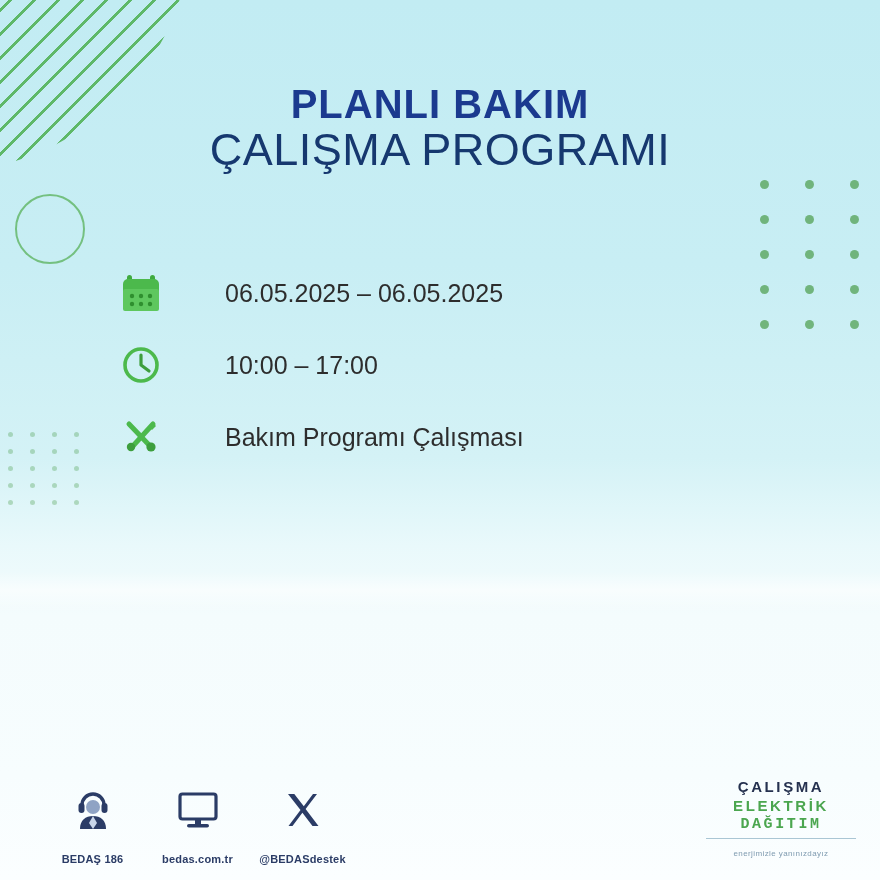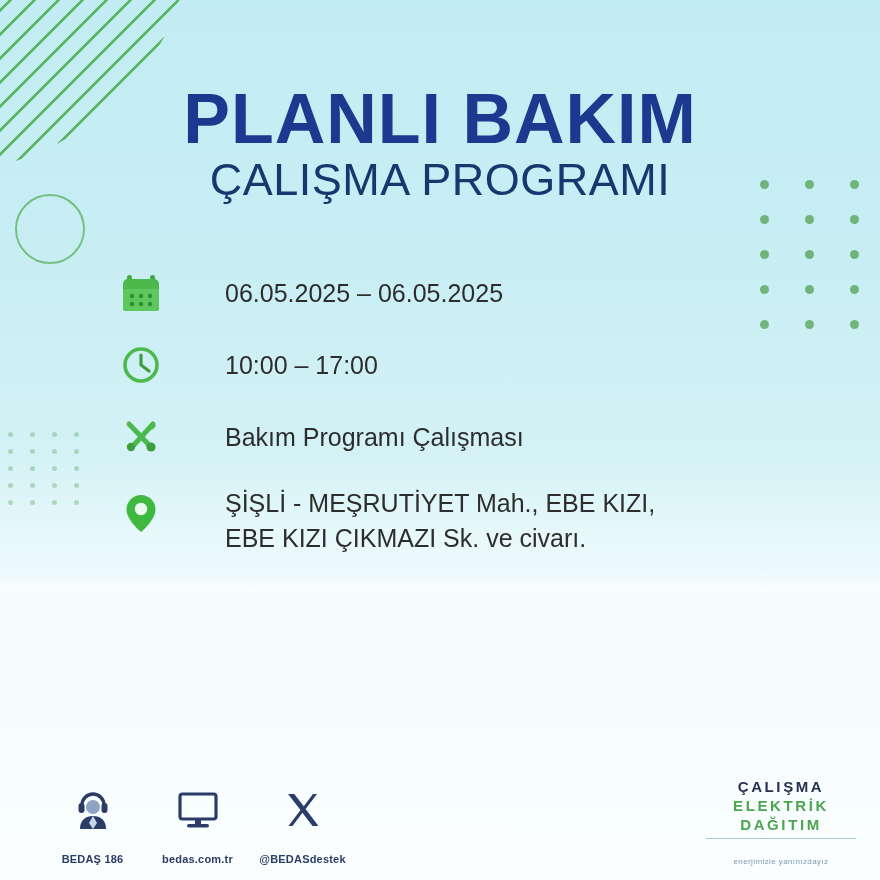--- a/index.html
+++ b/index.html
@@ -97,21 +97,21 @@
 
   
   #header {
     position: absolute;
     left: 0;
     top: 84px;
     width: 880px;
     text-align: center;
   }
   #title-main {
-    font-size: 70px;
+    font-size: 40px;
     font-weight: bold;
     letter-spacing: 1px;
     color: #1b3a8f;
     line-height: 1.0;
     white-space: nowrap;
   }
   #title-sub {
     margin-top: 2px;
     font-size: 45px;
     font-weight: normal;
@@ -187,28 +187,28 @@
   }
   .brand-line {
     font-size: 15px;
     font-weight: bold;
     letter-spacing: 2.6px;
     line-height: 1.26;
     white-space: nowrap;
   }
   #brand-line1 { color: #25314f; }
   #brand-line2 { color: #4ba64f; }
-  #brand-line3 { color: #4ba64f; }
+  #brand-line3 { color: #4ba64f; font-family: Liberation Mono, monospace; }
   #brand-tagline {
     margin-top: 3px;
     font-size: 8px;
     color: #7f9bb0;
     letter-spacing: 0.4px;
     border-top: 1px solid #aac6d4;
-    padding-top: 18px;
+    padding-top: 10px;
     white-space: nowrap;
   }
 </style>
 </head>
 <body>
 
 <div id="poster">
 
   <div class="deco" id="stripes-arc"></div>
   <div class="deco" id="ring-circle"></div>
@@ -301,32 +301,20 @@
             <line x1="33" y1="8" x2="12" y2="31"></line>
           </g>
           <circle cx="11" cy="31" r="4.2" fill="#3d9e3d"></circle>
           <circle cx="31" cy="31" r="4.6" fill="#3d9e3d"></circle>
           <path d="M33 7 L29 11 L32 14 L36 10 Z" fill="#4cb94c"></path>
         </svg>
       </div>
       <div class="info-text">Bakım Programı Çalışması</div>
     </div>
 
-    <div class="info-row" id="row-location">
-      <div class="info-icon">
-        <svg width="42" height="42" viewBox="0 0 42 42">
-          <path d="M21 3 C13 3 6.5 9.5 6.5 17.5 C6.5 28 21 40 21 40 C21 40 35.5 28 35.5 17.5 C35.5 9.5 29 3 21 3 Z" fill="#3fb83f"></path>
-          <circle cx="21" cy="17" r="6.2" fill="#e9fbee"></circle>
-        </svg>
-      </div>
-      <div class="info-text">
-        <div>ŞİŞLİ - MEŞRUTİYET Mah., EBE KIZI,</div>
-        <div>EBE KIZI ÇIKMAZI Sk. ve civarı.</div>
-      </div>
-    </div>
 
   </div>
 
   <div id="footer-contacts">
 
     <div class="contact-item">
       <div class="contact-icon">
         <svg width="42" height="42" viewBox="0 0 42 42">
           <path d="M10 16 a11 11 0 0 1 22 0" fill="none" stroke="#2b3c66" stroke-width="3.4"></path>
           <rect x="6.5" y="14" width="6" height="10" rx="3" fill="#2b3c66"></rect>

